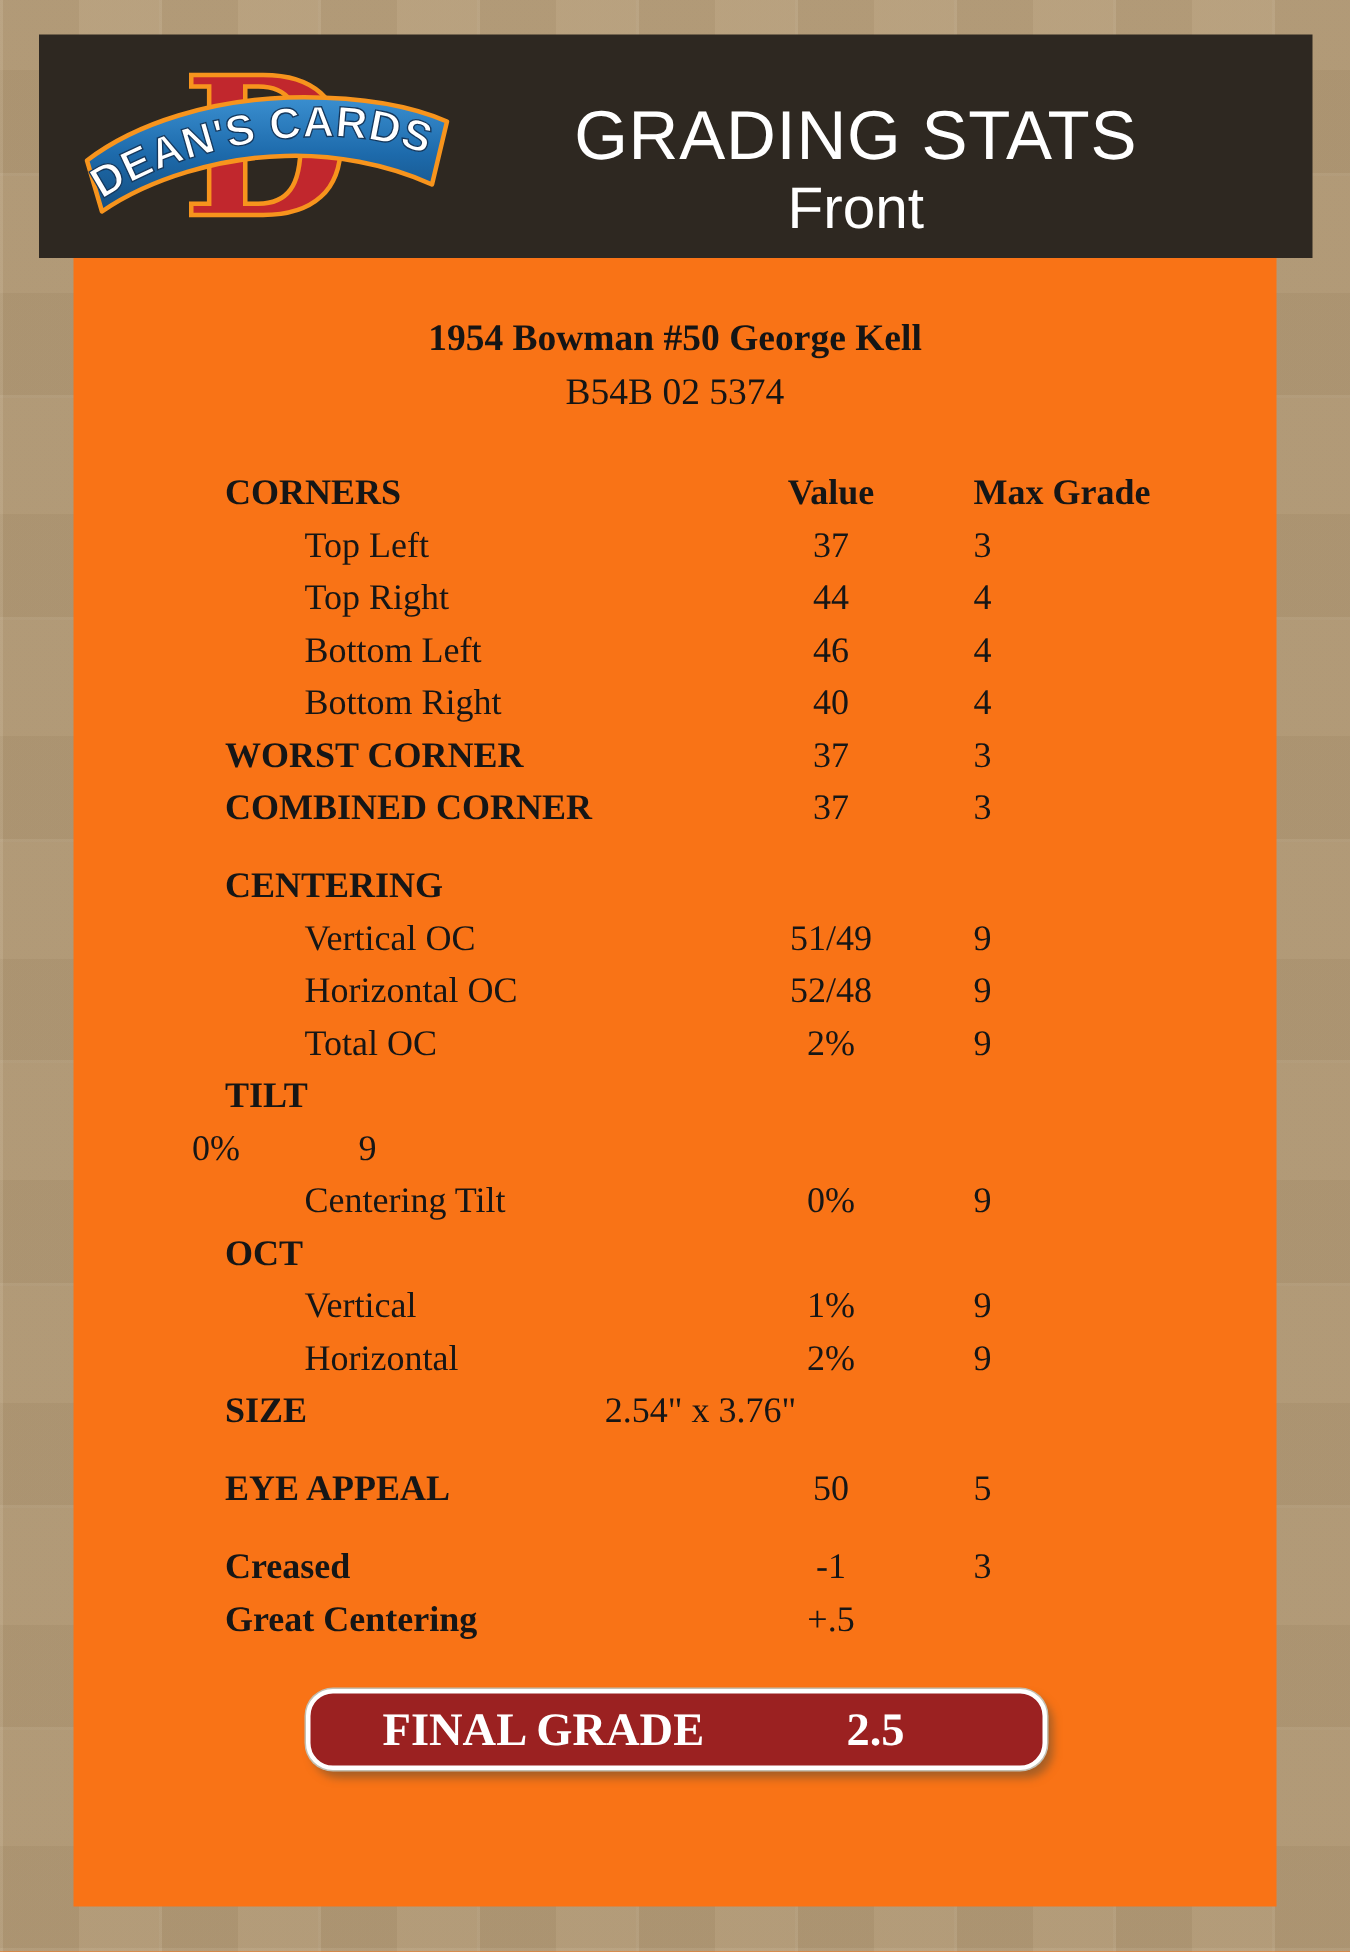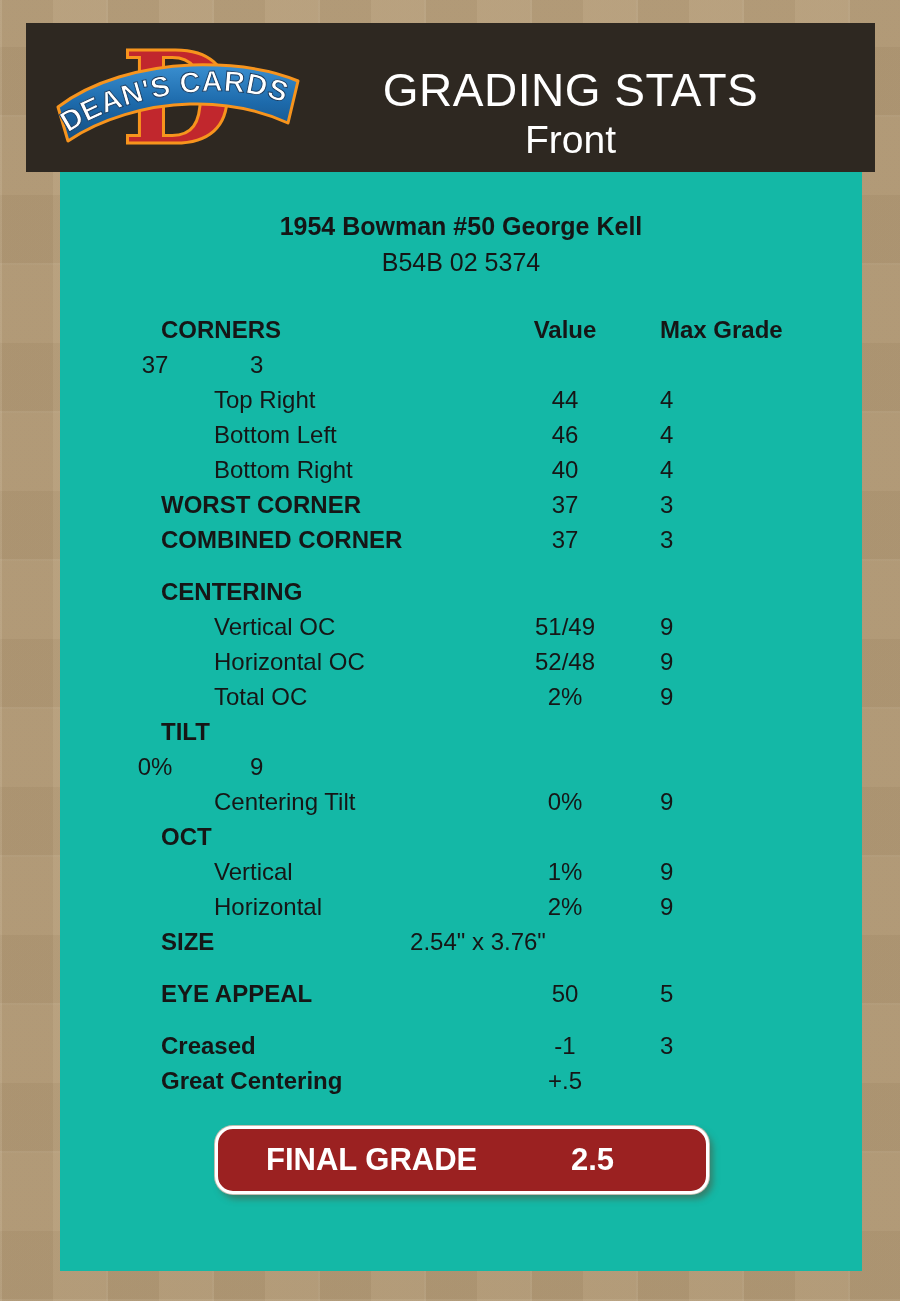--- a/index.html
+++ b/index.html
@@ -22,22 +22,23 @@
   .logo-wrap{ position:absolute; left:26px; top:6px; width:250px; height:138px; }
   .header-titles{
     position:absolute; left:280px; right:40px; top:0; height:100%;
     display:flex; flex-direction:column; align-items:center; justify-content:center;
     color:#ffffff; gap:8px;
   }
   .header-title{ font-size:46px; line-height:48px; letter-spacing:0.5px;margin-top:28px; }
   .header-subtitle{ font-size:39px; line-height:35px; }
 
   .panel{
-    position:absolute; left:60px; top:172px; width:802px; height:1099px;
-    background:#14b8a6;
+    position:absolute; left:49px; top:172px; width:802px; height:1099px;
+    background:#f97316;
+    font-family:Liberation Serif, serif;
   }
   .card-title{
     position:absolute; top:40px; left:0; width:100%;
     text-align:center; font-size:25px; font-weight:bold; color:#151515;
   }
   .card-serial{
     position:absolute; top:76px; left:0; width:100%;
     text-align:center; font-size:25px; color:#151515;
   }
   .stats-table{ position:absolute; top:140px; left:0; width:100%; }
@@ -45,21 +46,21 @@
   .row.gap{ margin-top:17px; }
   .row.head{ font-weight:bold; }
   .row.bold .c-label{ font-weight:bold; }
   .c-label{ flex:0 0 410px; padding-left:101px; white-space:nowrap; }
   .row.indent .c-label{ padding-left:154px; }
   .c-value{ flex:0 0 190px; text-align:center; white-space:nowrap; }
   .row.wide .c-value{ transform:translateX(-87px); }
   .c-max{ flex:0 0 150px; text-align:left; }
 
   .grade-btn{
-    position:absolute; left:155px; top:954px; width:494px; height:68px;
+    position:absolute; left:155px; top:954px; width:494px; height:54px;
     background:#9b2121;
     border:3px solid #ffffff; border-radius:18px;
     box-shadow:0 0 0 1px #c3bfb2, 4px 5px 6px rgba(85,74,52,0.5);
     display:flex; align-items:center; justify-content:space-between;
     padding:0 92px 0 48px;
     color:#ffffff; font-weight:bold; font-size:31px;
     cursor:pointer;
   }
 </style>
 </head>
@@ -94,20 +95,21 @@
   <div class="card-serial">B54B 02 5374</div>
 
   <div class="stats-table">
   <div class="row head">
     <span class="c-label">CORNERS</span>
     <span class="c-value">Value</span>
     <span class="c-max">Max Grade</span>
   </div>
 
   <div class="row indent">
+    <span class="c-label">Top Left</span>
     <span class="c-value">37</span>
     <span class="c-max">3</span>
   </div>
 
   <div class="row indent">
     <span class="c-label">Top Right</span>
     <span class="c-value">44</span>
     <span class="c-max">4</span>
   </div>
 

